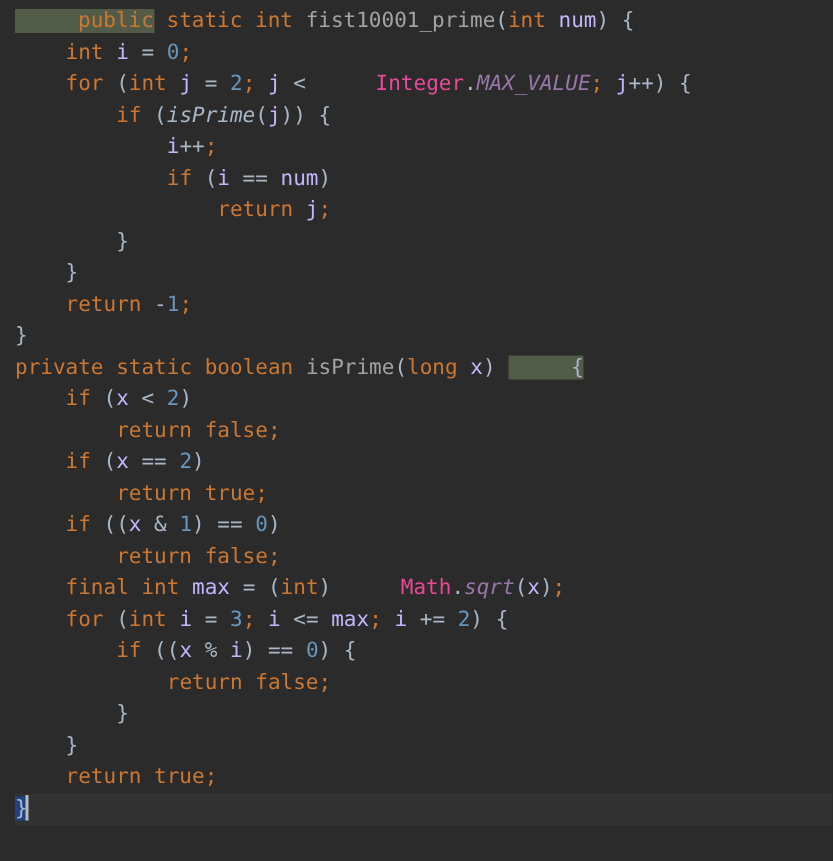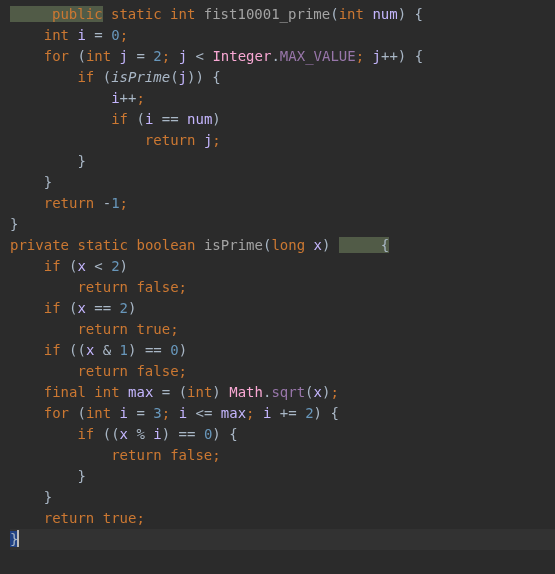--- a/index.html
+++ b/index.html
@@ -14,24 +14,24 @@
     height: 574px;
     overflow: hidden;
   }
   .editor {
     padding: 4px 0 4px 10px;
     white-space: pre;
   }
   .tok-kw   { color: #cc7832; }       
   .tok-fn   { color: #a3a3a3; margin-top: 20px; }       
   .tok-call { color: #a9b7c6; font-style: italic; }  
-  .tok-stat { color: #9876aa; }  
+  .tok-stat { color: #9876aa; font-style: italic; }  
   .tok-num  { color: #6897bb; }       
   .tok-id   { color: #c4b5fd; }       
-  .tok-cls  { color: #f9a8d4; }       
+  .tok-cls  { color: #ec4899; margin-left: 38px; }       
   .tok-semi { color: #cc7832; }       
   .sel      { background: #214283; }  
   .hl       { background: #515b47; padding-left: 42px; }  
   .caret-line { background: #323232; display: inline-block; min-width: 100%; }
   .caret {
     display: inline-block;
     width: 2px;
     height: 17px;
     background: #bbbbbb;
     vertical-align: text-bottom;

